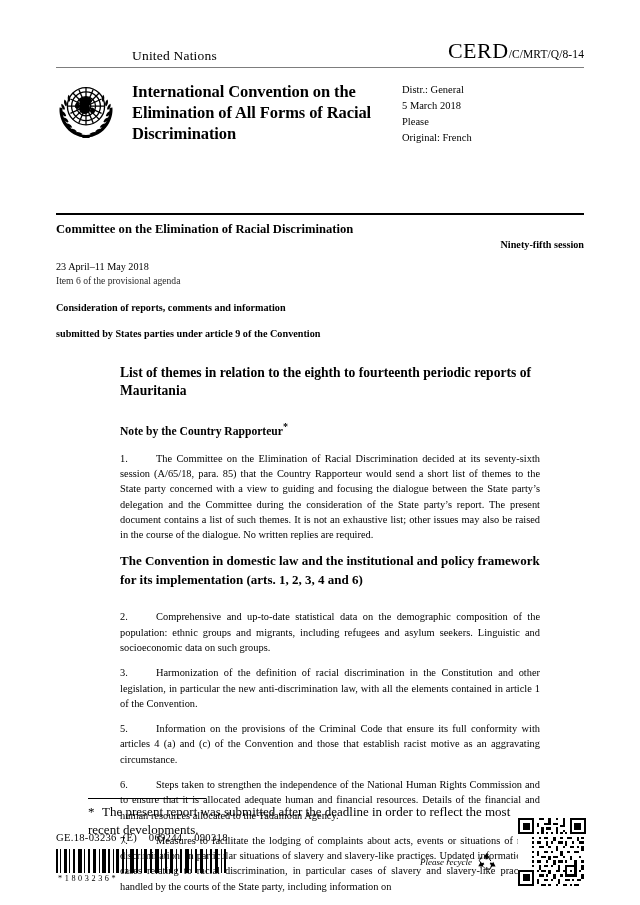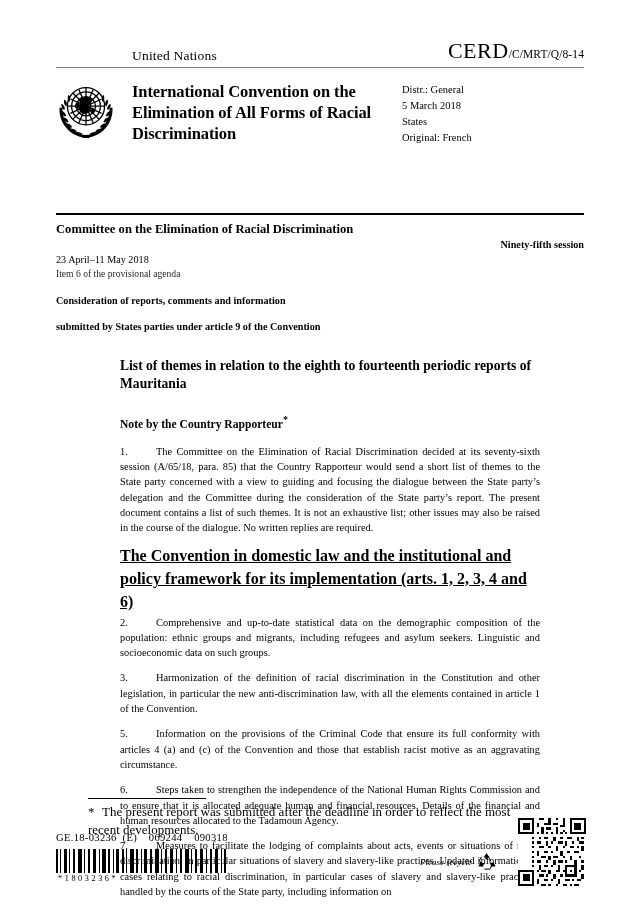--- a/index.html
+++ b/index.html
@@ -106,20 +106,21 @@
   }
   .committee .c-session {
     font-weight: bold;
     font-size: 10.2px;
     line-height: 1.42;
     text-align: right;
   }
   .committee .c-dates {
     font-size: 10.2px;
     line-height: 1.45;
+    margin-top: 7px;
   }
   .committee .c-item {
     font-size: 9.6px;
     line-height: 1.5;
     color: #2a2a2a;
   }
   .committee .c-consid {
     font-weight: bold;
     font-size: 10.2px;
     line-height: 1.42;
@@ -152,24 +153,23 @@
     line-height: 1.47;
     text-align: justify;
     margin: 0 0 10px 0;
   }
   p.para .num {
     display: inline-block;
     width: 36px;
   }
   .sec-head {
     font-weight: bold;
-    font-size: 16px;
+    font-size: 13px;
     line-height: 1.42;
-    margin: 0 0 1px 0;
-    text-decoration: underline;
+    margin: 0 0 20px 0;
   }
 
   
   .footnote-area {
     position: absolute;
     left: 88px;
     top: 798px;
     width: 452px;
   }
   .fn-rule {
@@ -296,21 +296,21 @@
             <path d="M60 42 q5 1 5 6 q0 5 -5 4 q-4 -1 -3 -6 q1 -4 3 -4 Z"></path>
           </g>
         </svg>
       </div>
 
       <div class="conv-title">International Convention on the Elimination of All Forms of Racial Discrimination</div>
 
       <div class="distr">
         <div>Distr.: General</div>
         <div>5 March 2018</div>
-        <div>States</div>
+        <div>Please</div>
         <div>Original: French</div>
       </div>
     </div>
 
     <hr class="rule-thick">
 
     <div class="committee">
       <div class="c-title">Committee on the Elimination of Racial Discrimination</div>
       <div class="c-session">Ninety-fifth session</div>
       <div class="c-dates">23 April–11 May 2018</div>

